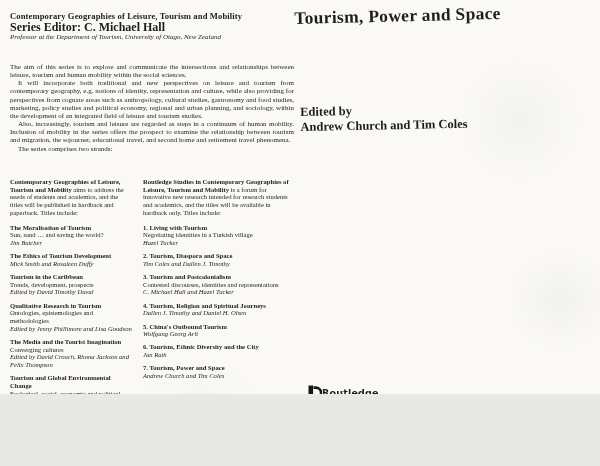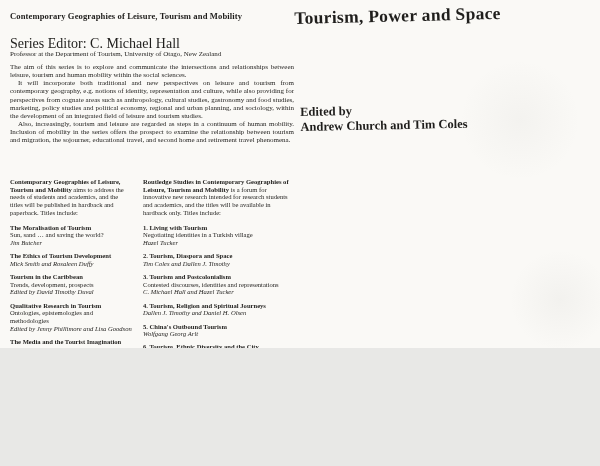--- a/index.html
+++ b/index.html
@@ -3,37 +3,37 @@
 <meta charset="utf-8">
 <style>
   :root{
     --paper:#faf9f6;
     --ink:#1f1e1c;
     --stamp-ink:#2b2a28;
   }
   html,body{margin:0;padding:0;}
   body{font-family:"Liberation Serif", serif; background:#e8e8e6;}
   .scan{
-    position:relative; width:600px; height:348px; background:var(--paper);
+    position:relative; width:600px; height:394px; background:var(--paper);
     overflow:hidden; color:var(--ink); margin:0 auto;
   }
   .noise{
     position:absolute; inset:0; pointer-events:none;
     background:
       radial-gradient(circle at 520px 120px, rgba(120,120,115,.05), transparent 60px),
       radial-gradient(circle at 560px 300px, rgba(120,120,115,.06), transparent 50px),
       radial-gradient(circle at 450px 440px, rgba(120,120,115,.05), transparent 45px),
       radial-gradient(circle at 200px 430px, rgba(120,120,115,.04), transparent 70px);
   }
 
   
   .series-head{position:absolute; left:10px; top:11px; width:286px;}
   .series-title{font-weight:bold; font-size:8.6px; line-height:10px; letter-spacing:.1px;}
-  .series-editor{font-size:14px; line-height:10px; margin-top:18px;}
-  .series-affil{font-size:7px; line-height:9px; margin-top:1px;}
+  .series-editor{font-size:12px; line-height:10px; margin-top:1px;font-weight:bold;}
+  .series-affil{font-style:italic; font-size:7px; line-height:9px; margin-top:1px;}
 
   .intro{
     position:absolute; left:10px; top:63px; width:284px;
     font-size:7px; line-height:8.15px; text-align:justify;
   }
   .intro p{margin:0;}
   .intro p.ind{text-indent:8px;}
 
   .col{position:absolute; top:178px; font-size:6.6px; line-height:7.7px;}
   .col-1{left:10px; width:122px;}
@@ -84,20 +84,21 @@
   <div class="series-head">
     <div class="series-title">Contemporary Geographies of Leisure, Tourism and Mobility</div>
     <div class="series-editor">Series Editor: C. Michael Hall</div>
     <div class="series-affil">Professor at the Department of Tourism, University of Otago, New Zealand</div>
   </div>
 
   <div class="intro">
     <p>The aim of this series is to explore and communicate the intersections and relationships between leisure, tourism and human mobility within the social sciences.</p>
     <p class="ind">It will incorporate both traditional and new perspectives on leisure and tourism from contemporary geography, e.g. notions of identity, representation and culture, while also providing for perspectives from cognate areas such as anthropology, cultural studies, gastronomy and food studies, marketing, policy studies and political economy, regional and urban planning, and sociology, within the development of an integrated field of leisure and tourism studies.</p>
     <p class="ind">Also, increasingly, tourism and leisure are regarded as steps in a continuum of human mobility. Inclusion of mobility in the series offers the prospect to examine the relationship between tourism and migration, the sojourner, educational travel, and second home and retirement travel phenomena.</p>
+    <p class="ind">The series comprises two strands:</p>
   </div>
 
   <div class="col col-1">
     <p class="strand-intro"><span class="lead">Contemporary Geographies of Leisure, Tourism and Mobility</span><span> aims to address the needs of students and academics, and the titles will be published in hardback and paperback. Titles include:</span></p>
 
     <div class="book">
       <div class="bt">The Moralisation of Tourism</div>
       <div class="bs">Sun, sand … and saving the world?</div>
       <div class="ba">Jim Butcher</div>
     </div>

